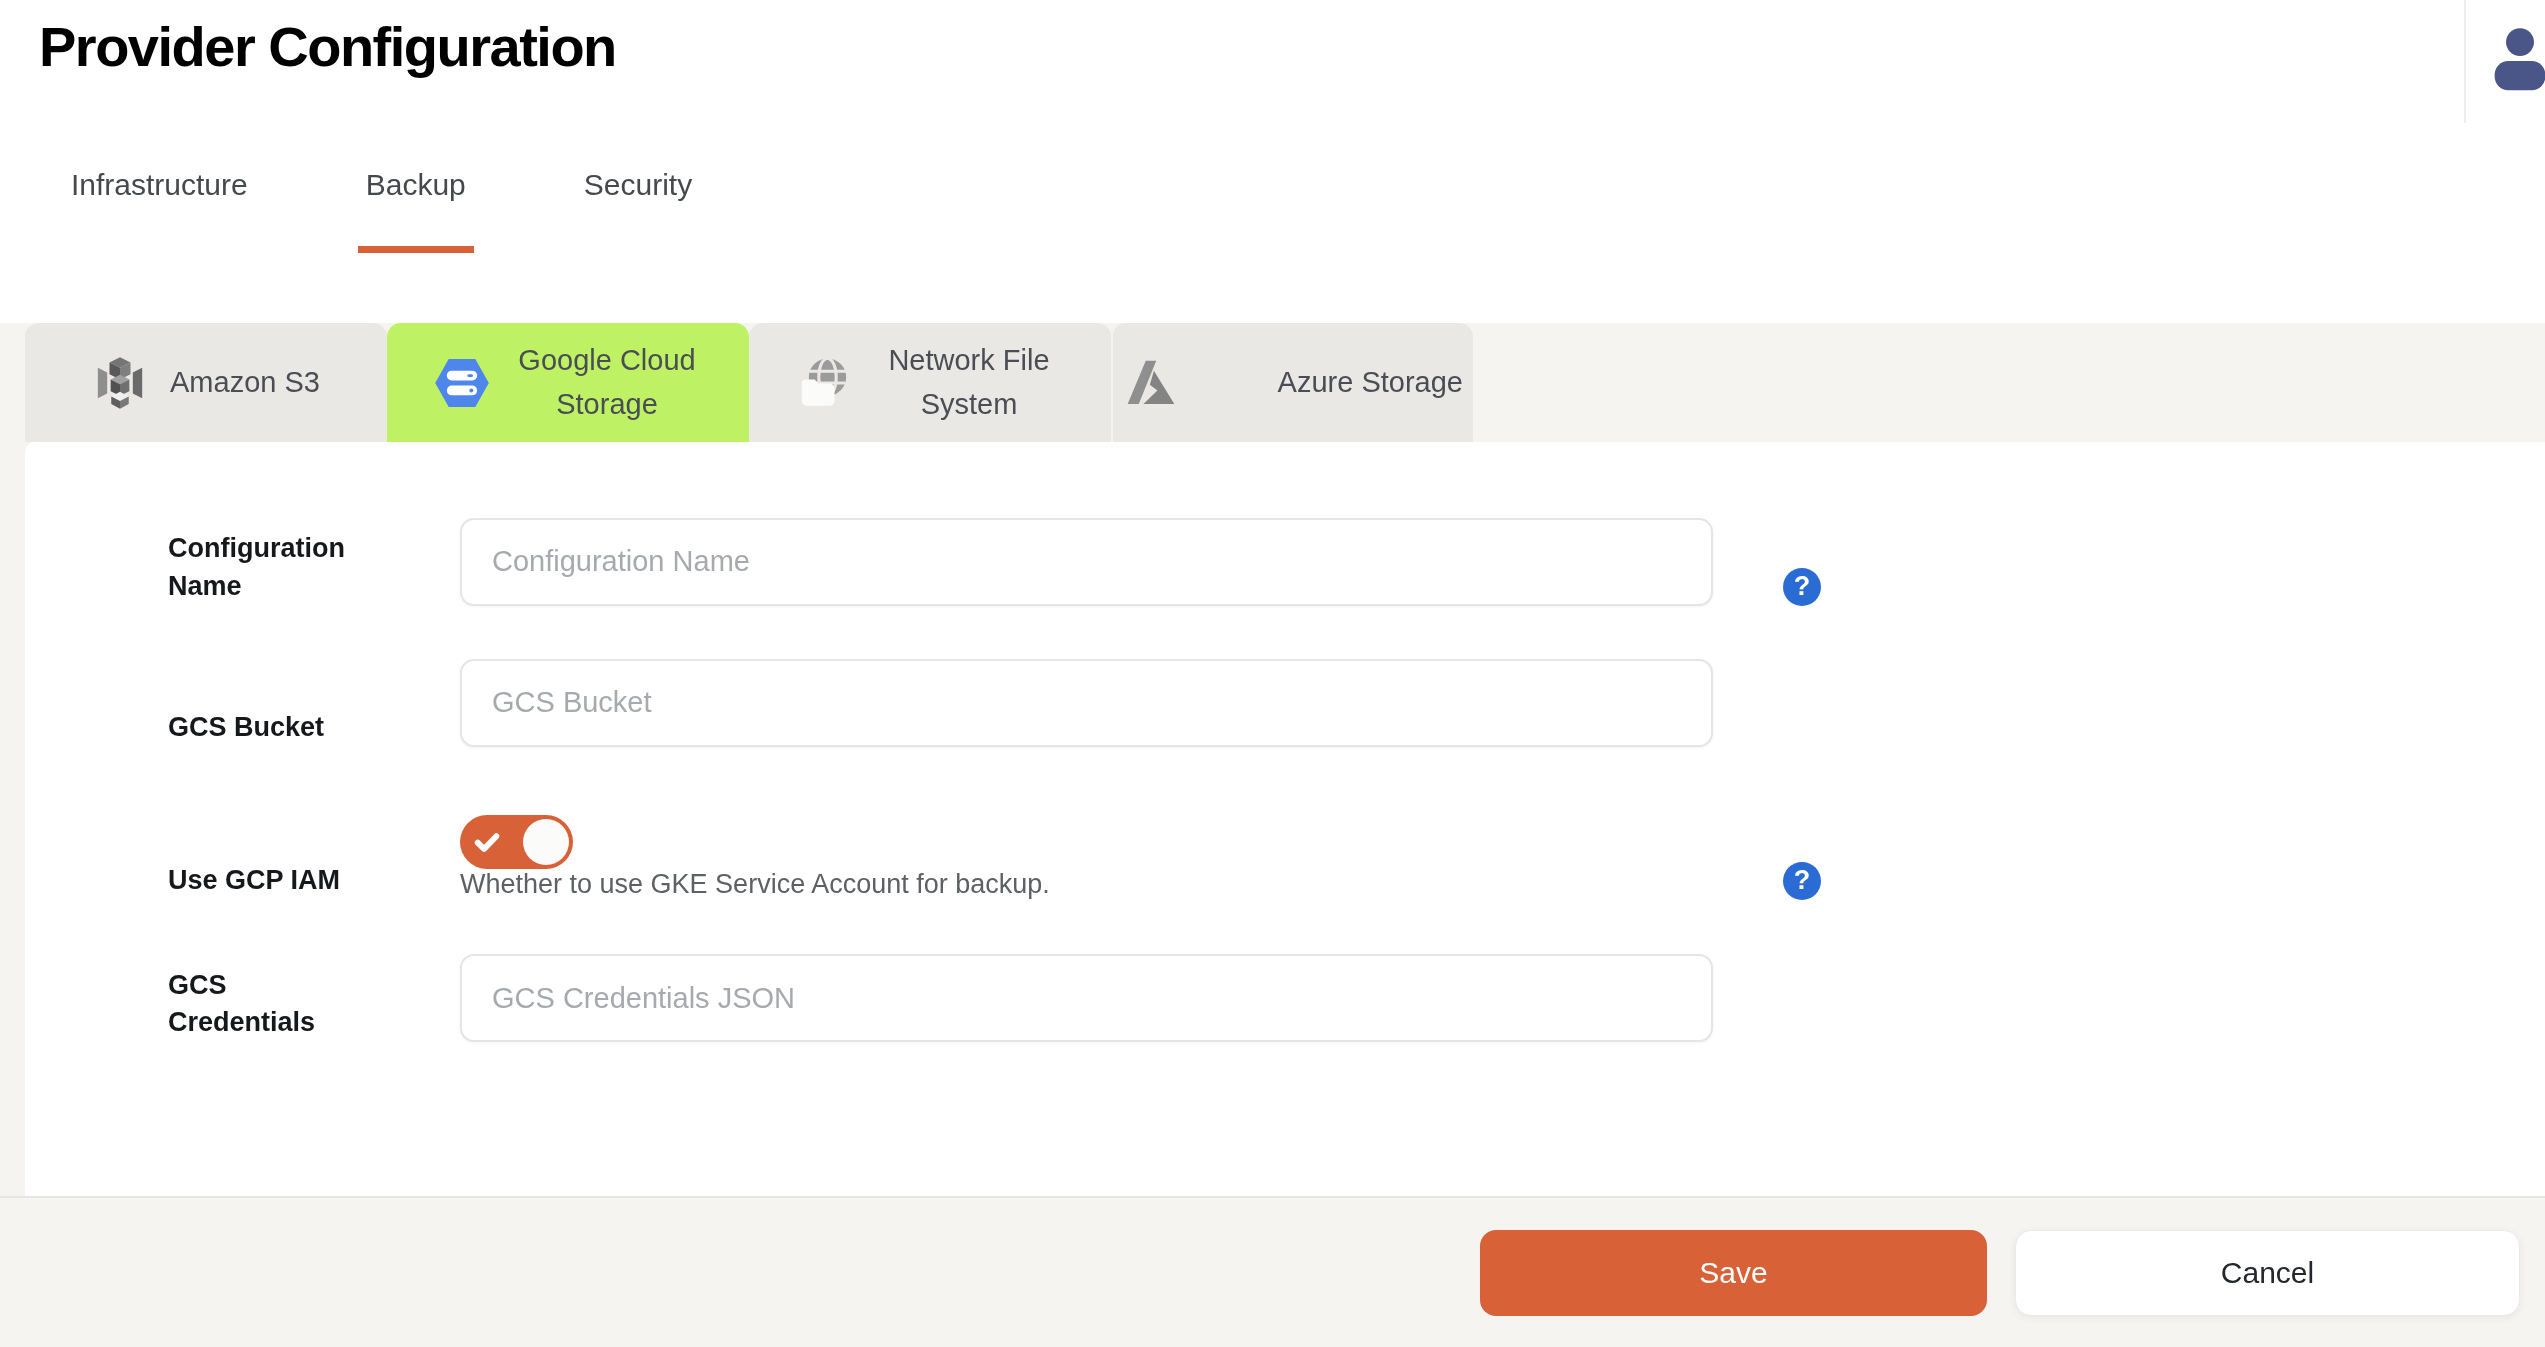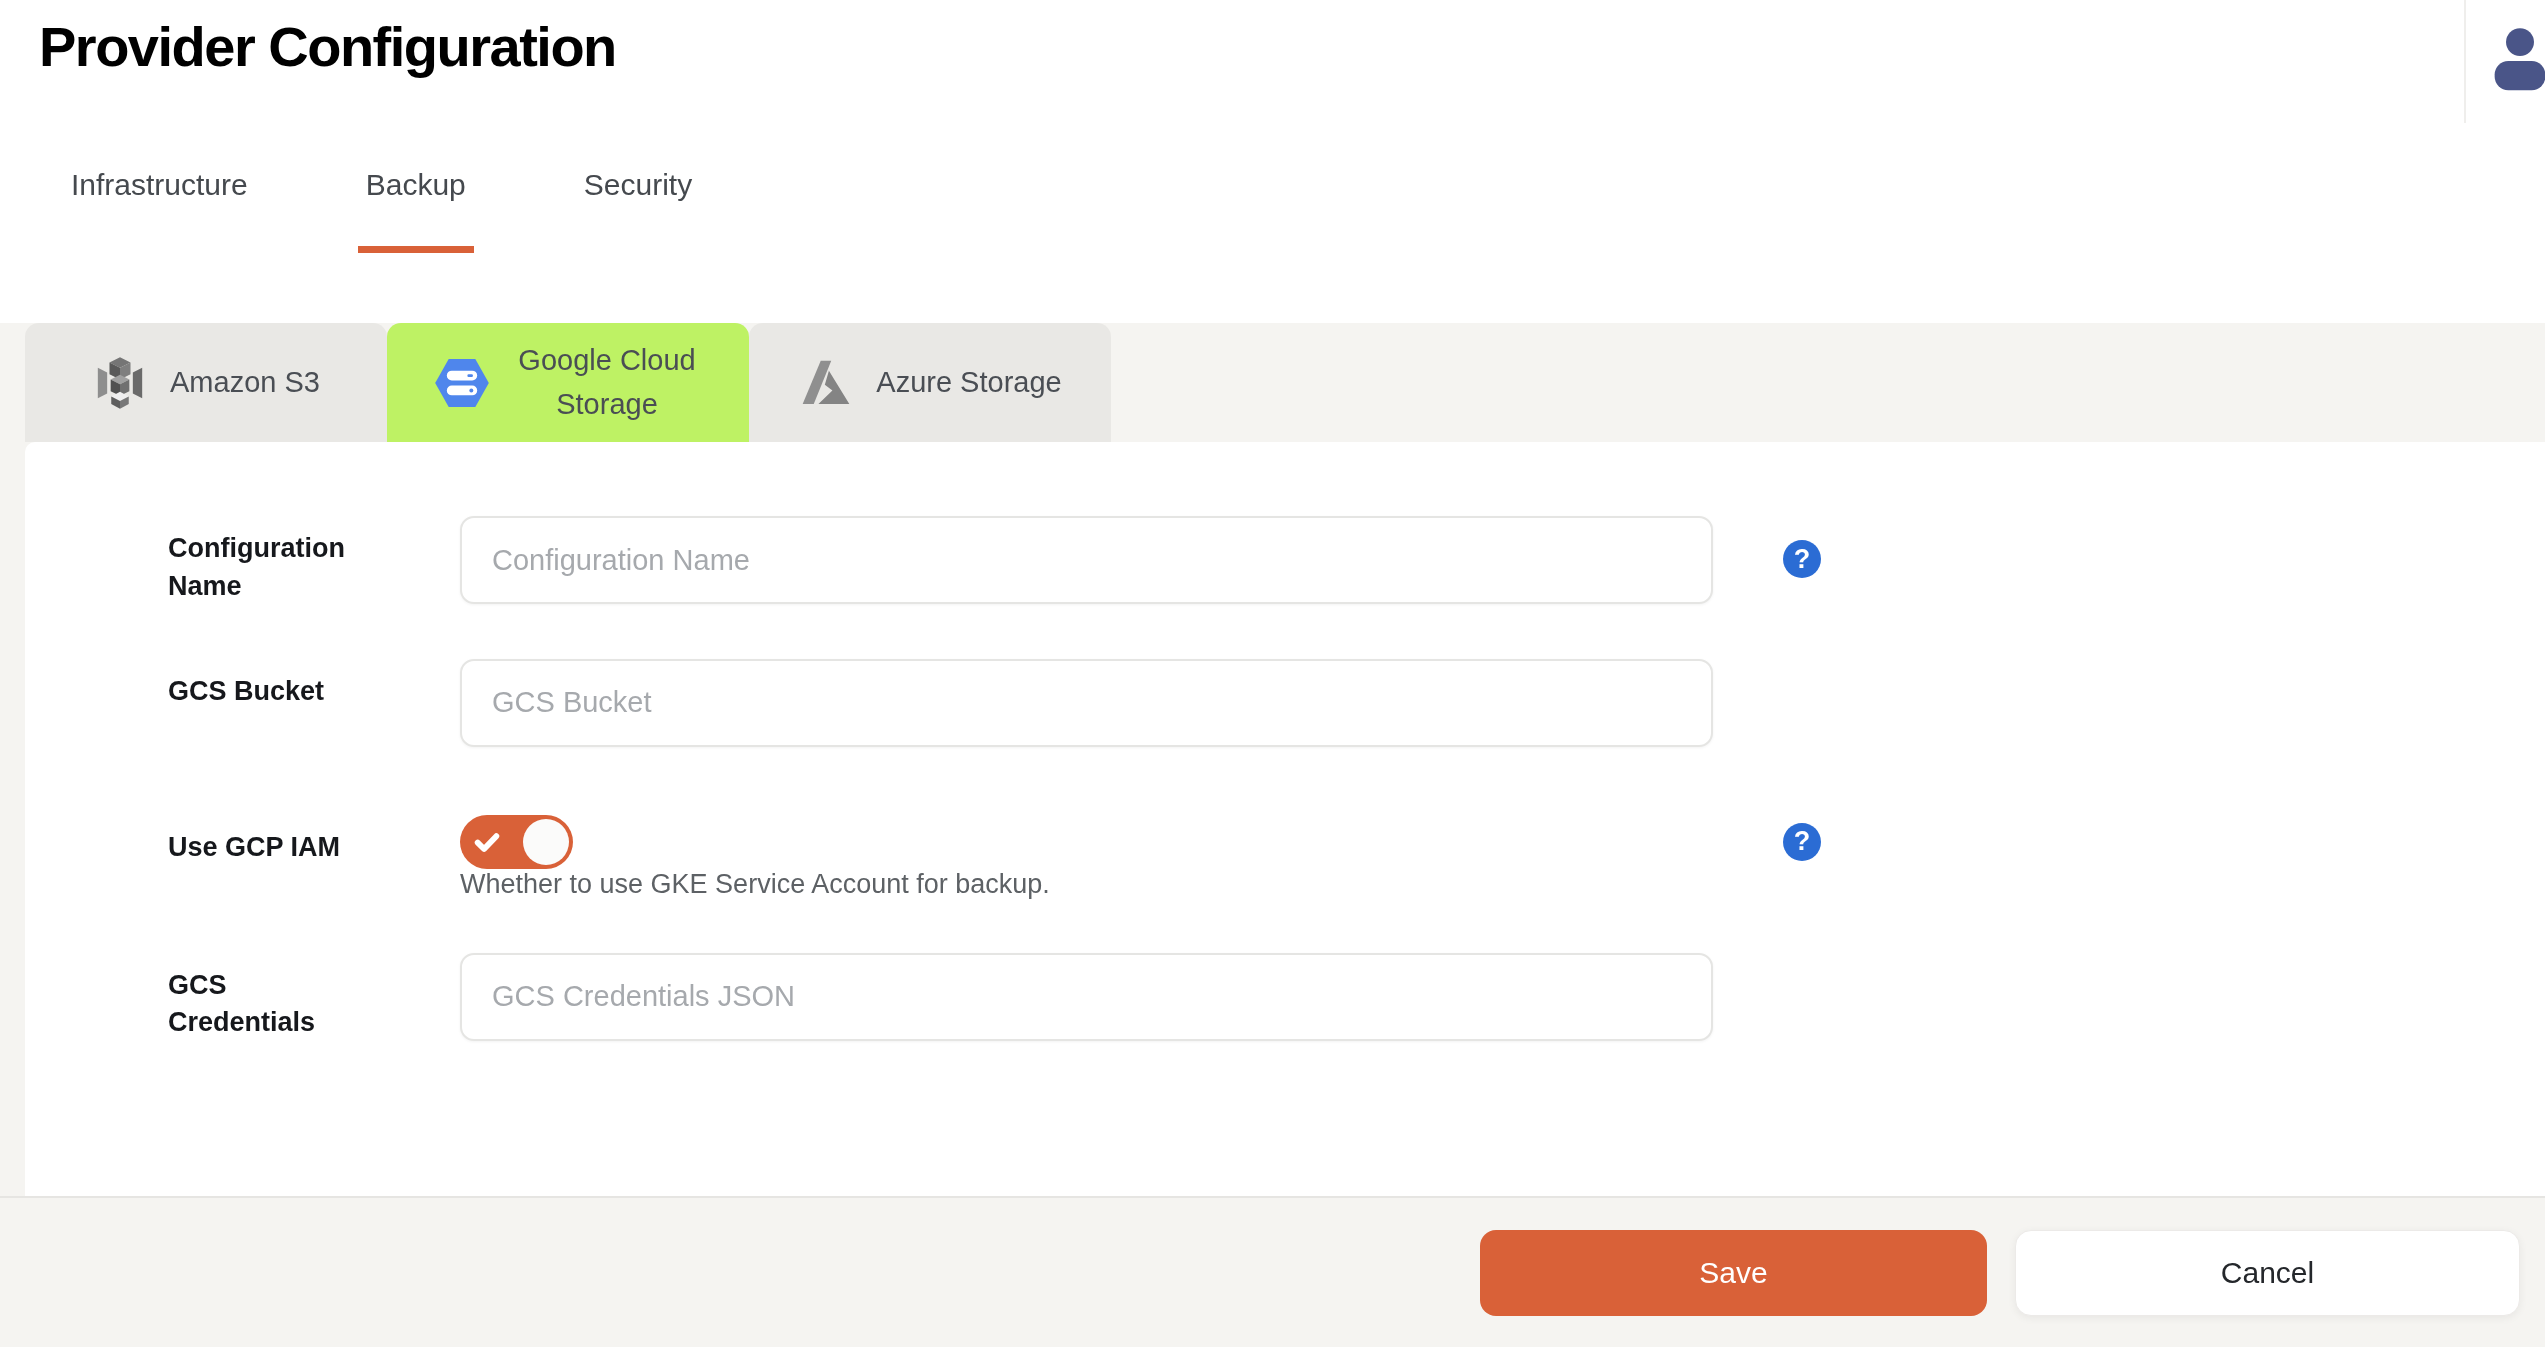--- a/index.html
+++ b/index.html
@@ -44,21 +44,21 @@
   .ptab:not(.active) + .ptab:not(.active) { border-left: 2px solid #f4f3f0; justify-content: space-between; }
   .ptab.active { background: #bef264; }
   .ptab-icon { width: 56px; height: 56px; flex: 0 0 auto; }
   .ptab-label { font-size: 29px; line-height: 1.5; color: #4a4e54; text-align: center; max-width: 190px; }
 
   .provider-panel {
     margin-left: 25px; height: 754px; background: #ffffff;
     border-top-left-radius: 10px; padding: 74px 0 0 143px;
   }
 
-  .frow { display: flex; align-items: flex-start; }
+  .frow { display: flex; align-items: flex-end; }
   .mb-a { margin-bottom: 53px; }
   .mb-b { margin-bottom: 68px; }
   .frow-label {
     width: 292px; padding: 14px 102px 0 0;
     font-size: 27px; font-weight: 700; color: #16181c; line-height: 1.4;
   }
   .ffield { width: 1253px; }
   .finput {
     width: 100%; height: 88px; border: 2px solid #e5e5e3; border-radius: 14px;
     font-size: 29px; padding: 0 30px; color: #2b2e33; background: #fff;
@@ -149,20 +149,33 @@
           <polygon points="12.6,3.5 35.4,3.5 47,24 35.4,44.5 12.6,44.5 1,24" fill="#4f86ec"></polygon>
           <rect x="11" y="13.4" width="26" height="8.4" rx="4.2" fill="#ffffff"></rect>
           <rect x="11" y="26.2" width="26" height="8.4" rx="4.2" fill="#ffffff"></rect>
           <rect x="28.6" y="16.6" width="4.8" height="2.2" rx="1.1" fill="#4f86ec"></rect>
           <circle cx="32" cy="30.4" r="1.7" fill="#4f86ec"></circle>
         </svg>
       </span>
       <span class="ptab-label">Google Cloud Storage</span>
     </div>
 
+    <div class="ptab">
+      <span class="ptab-icon">
+        <svg viewBox="0 0 48 48" width="56" height="56">
+          <circle cx="27" cy="19" r="16" fill="#9b9b9b"></circle>
+          <ellipse cx="27" cy="19" rx="7.5" ry="16" fill="none" stroke="#e9e8e5" stroke-width="2.6"></ellipse>
+          <line x1="11" y1="14" x2="43" y2="14" stroke="#e9e8e5" stroke-width="2.6"></line>
+          <line x1="11.5" y1="24" x2="42.5" y2="24" stroke="#e9e8e5" stroke-width="2.6"></line>
+          <path d="M5 27.5 v-3 a3.5 3.5 0 0 1 3.5 -3.5 h7.5 l3.5 4 z" fill="#fbfbfa"></path>
+          <rect x="5" y="24.5" width="28" height="19" rx="4" fill="#fbfbfa"></rect>
+        </svg>
+      </span>
+      <span class="ptab-label">Network File System</span>
+    </div>
 
     <div class="ptab">
       <span class="ptab-icon">
         <svg viewBox="0 0 48 48" width="56" height="56">
           <polygon points="19.5,5 28.5,5 13.5,42 4,42" fill="#8f8f8f"></polygon>
           <polygon points="26.5,13.5 44,42 17.5,42 29.5,30.5 23,25.5" fill="#848484"></polygon>
         </svg>
       </span>
       <span class="ptab-label">Azure Storage</span>
     </div>

